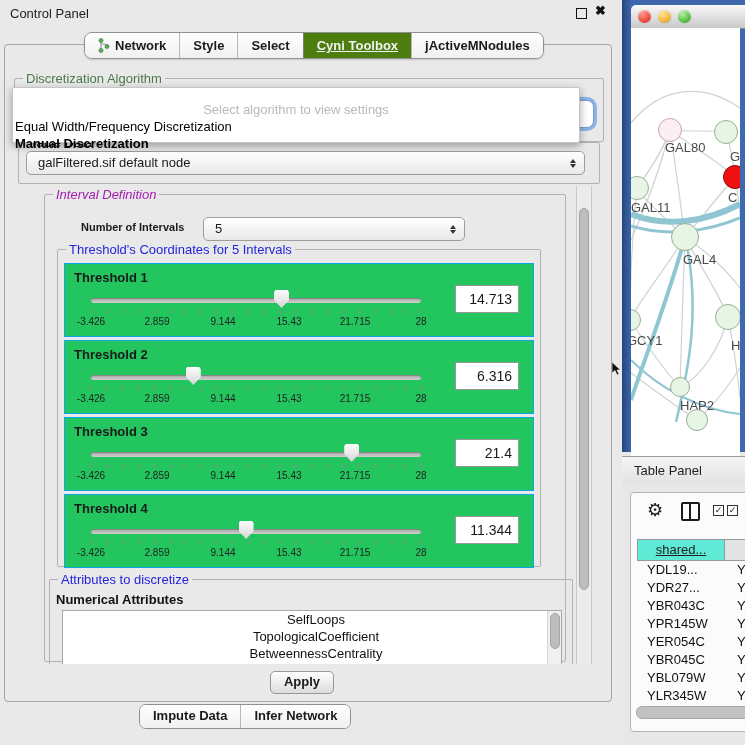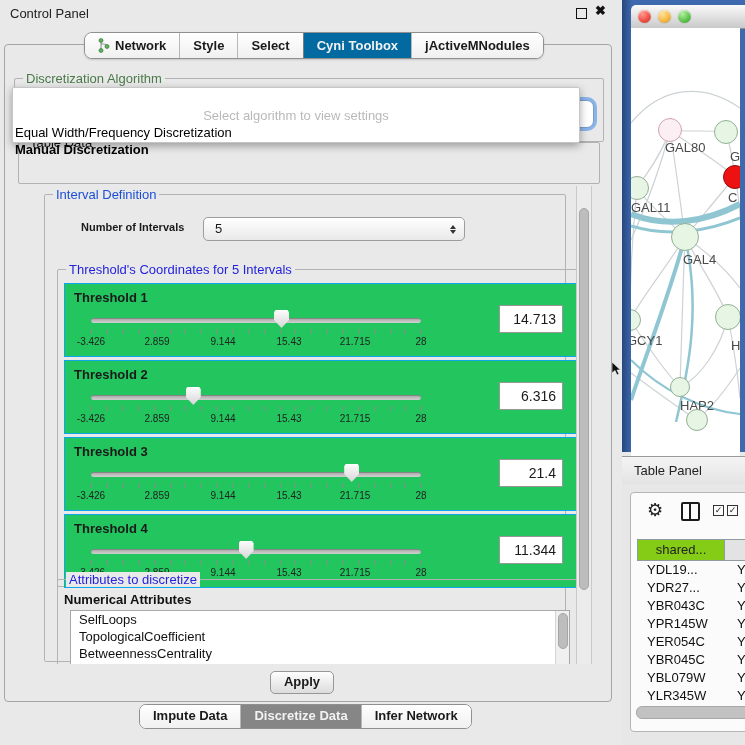--- a/index.html
+++ b/index.html
@@ -11,42 +11,42 @@
   .float-icon{position:absolute;left:576px;top:8px;width:9px;height:9px;border:1.5px solid #111;background:transparent;}
   .close-icon{position:absolute;left:595px;top:3px;font-size:13px;font-weight:bold;color:#111;}
   
   .tabbed{position:absolute;left:4px;top:44px;width:606px;height:656px;border:1px solid #a6a6a6;border-radius:4px;background:#e9e9e9;}
   .tabbar{position:absolute;left:84px;top:32px;height:25px;display:flex;z-index:6;
           border:1px solid #909090;border-radius:8px;overflow:hidden;background:#fff;
           box-shadow:0 1px 2px rgba(0,0,0,.15);}
   .tabbar .tab{display:flex;align-items:center;gap:5px;padding:0 13px;font-size:13px;font-weight:bold;
                background:linear-gradient(#ffffff,#f0f0f0);border-left:1px solid #b8b8b8;cursor:default;}
   .tabbar .tab:first-child{border-left:none;}
-  .tabbar .tab.active{background:#0369a1;color:#f2f2f2;border-left-color:#7c7c7c;}
+  .tabbar .tab.active{background:#4d7c0f;color:#f2f2f2;border-left-color:#7c7c7c;text-decoration:underline;}
   .net-glyph{width:12px;height:15px;}
   
   .group{position:absolute;border:1px solid #b2b2b2;border-radius:2px;}
   .group>.legend{position:absolute;top:-8px;left:8px;background:#e9e9e9;padding:0 3px;font-size:13px;}
-  .legend.green{color:#1d4ed8;}
+  .legend.green{color:#a21caf;font-style:italic;}
   .legend.blue{color:#2323dd;}
   .legend.darkgreen{color:#4a7a4a;}
   .legend.black{color:#111;}
   
   .combo{position:absolute;background:linear-gradient(#ffffff,#e9e9e9);border:1px solid #9d9d9d;border-radius:5px;
          font-size:13px;line-height:22px;padding-left:11px;height:22px;box-shadow:inset 0 1px 0 #fff;}
   .combo .spin{position:absolute;right:8px;top:0;height:100%;display:flex;flex-direction:column;justify-content:center;gap:1px;}
   .combo .spin i{width:0;height:0;border-left:3.5px solid transparent;border-right:3.5px solid transparent;display:block;}
   .combo .spin i.up{border-bottom:4px solid #333;}
   .combo .spin i.dn{border-top:4px solid #333;}
   
   .algo-frag{position:absolute;left:556px;top:100px;width:36px;height:26px;border-radius:7px;background:#fff;
              border:1px solid #7a9cc8;box-shadow:0 0 0 3px #8ab4e8;z-index:3;}
   .popup{position:absolute;left:12px;top:87px;width:566px;height:54px;background:#fff;border:1px solid #c6c6c6;
          border-radius:2px;box-shadow:0 3px 9px rgba(0,0,0,.35);z-index:10;font-size:13px;}
-  .popup .ph{height:17px;text-align:center;color:#b9b9b9;padding-top:20px;}
+  .popup .ph{height:17px;text-align:center;color:#b9b9b9;padding-top:14px;}
   .popup .opt{height:17px;padding-left:2px;color:#000;}
   .popup .opt.bold{font-weight:bold;}
   
   .scrollarea{position:absolute;left:8px;top:142px;width:584px;height:478px;overflow:hidden;}
   .vscroll{position:absolute;width:14px;background:#ececec;border-left:1px solid #c9c9c9;border-right:1px solid #c9c9c9;}
   .vscroll .vthumb{position:absolute;left:2px;width:8px;border-radius:5px;background:#bdbdbd;border:1px solid #a6a6a6;}
   
   .t-rows{position:absolute;left:0;top:0;right:0;}
   .t-row{position:relative;height:72px;margin:0 6px 3px 6px;border:1px solid #0ea5e9;background:#22c55e;}
   .t-title{position:absolute;left:9px;top:6px;font-size:13px;font-weight:bold;}
@@ -95,21 +95,21 @@
   .tp-header .txt{position:absolute;left:12px;top:6px;font-size:13px;color:#222;}
   .tp-body{position:absolute;left:622px;top:484px;width:123px;height:261px;background:#e7e7e7;}
   .tp-inner{position:absolute;left:8px;top:8px;width:150px;height:238px;background:#fbfbfb;
             border:1px solid #b5b5b5;border-radius:4px;}
   .gear-icon{position:absolute;left:16px;top:6px;font-size:18px;color:#222;}
   .split-icon{position:absolute;left:50px;top:9px;width:15px;height:15px;border:2px solid #1a1a1a;border-radius:2px;}
   .split-icon:before{content:"";position:absolute;left:6px;top:0;width:2px;height:15px;background:#1a1a1a;}
   .cb-icon{position:absolute;top:12px;width:9px;height:9px;border:1.5px solid #333;font-size:9px;line-height:8px;color:#222;text-align:center;}
   .tp-colhead{position:absolute;top:46px;height:22px;box-sizing:border-box;border:1px solid #8f9ba0;
               font-size:13px;text-align:center;line-height:20px;color:#222;}
-  .tp-colhead.sel{background:#84cc16;}
+  .tp-colhead.sel{background:#5eead4;text-decoration:underline;}
   .tp-colhead.plain{background:#e3e3e3;border-left:none;}
   .tp-rows{position:absolute;left:6px;top:68px;width:142px;height:148px;overflow:hidden;background:#fbfbfb;}
   .tp-row{height:18px;display:flex;font-size:13px;line-height:18px;color:#111;}
   .tp-row .c1{width:88px;padding-left:10px;box-sizing:border-box;}
   .tp-row .c2{width:54px;padding-left:12px;box-sizing:border-box;overflow:hidden;}
   .hscroll{position:absolute;left:5px;top:212px;width:142px;height:13px;}
   .hscroll .hthumb{position:absolute;left:0;top:1px;width:140px;height:11px;border-radius:6px;background:#c2c2c2;border:1px solid #a8a8a8;}
   
   .cursor{position:absolute;left:612px;top:362px;z-index:20;}
 </style>
@@ -152,37 +152,44 @@
 <div class="algo-frag"></div>
 
 <div class="popup">
   <div class="ph">Select algorithm to view settings</div>
   <div class="opt">Equal Width/Frequency Discretization</div>
   <div class="opt bold">Manual Discretization</div>
 </div>
 
 <div class="group" style="left:18px;top:142px;width:580px;height:40px;">
   <span class="legend black">Table Data</span>
+  <div class="combo" style="left:7px;top:8px;width:546px;">
+    <span>galFiltered.sif default node</span>
+    <span class="spin">
+        <i class="up"></i>
+        <i class="dn"></i>
+      </span>
+  </div>
 </div>
 
 <div class="scrollarea" style="top:186px;">
 
   <div class="group" style="left:36px;top:8px;width:520px;height:466px;">
     <span class="legend green">Interval Definition</span>
 
     <div style="position:absolute;left:36px;top:26px;font-size:11px;font-weight:bold;">Number of Intervals</div>
     <div class="combo" style="left:158px;top:22px;width:249px;">
       <span>5</span>
       <span class="spin">
           <i class="up"></i>
           <i class="dn"></i>
         </span>
     </div>
 
-    <div class="group" style="left:12px;top:74px;width:482px;height:316px;padding-left:44px;">
+    <div class="group" style="left:12px;top:54px;width:482px;height:316px;">
       <span class="legend blue">Threshold's Coordinates for 5 Intervals</span>
       <div class="t-rows" style="top:13px;">
   <div class="t-row">
     <div class="t-title">Threshold 1</div>
     <div class="slider">
       <div class="track"></div>
       <div class="ticks"></div>
       <div class="ticklabels">
                 <span style="left: 0%;">-3.426</span>
                 <span style="left: 20%;">2.859</span>
@@ -245,21 +252,21 @@
                 <span style="left: 80%;">21.715</span>
                 <span style="left: 100%;">28</span>
               </div>
       <div class="thumb" style="left: 147.6px;"></div>
     </div>
     <div class="t-value">11.344</div>
   </div>
 </div>
     </div>
 
-    <div class="group" style="left:12px;top:384px;width:522px;height:96px;border-bottom:none;">
+    <div class="group" style="left:4px;top:384px;width:522px;height:96px;border-bottom:none;text-align:center;">
       <span class="legend blue">Attributes to discretize</span>
       <div class="attr-header">Numerical Attributes</div>
       <div class="listbox">
         <div>
             <div class="item">SelfLoops</div>
             <div class="item">TopologicalCoefficient</div>
             <div class="item">BetweennessCentrality</div>
           </div>
         <div class="lscroll">
             <div class="lthumb"></div>
@@ -270,21 +277,20 @@
 
   <div class="vscroll" style="right:0;top:0;height:478px;">
     <div class="vthumb" style="top:22px;height:380px;"></div>
   </div>
 </div>
 
 <div class="apply-btn">Apply</div>
 
 <div class="bottom-tabbar">
   <div class="tab"><span>Impute Data</span></div>
-  <div class="tab active"><span>Discretize Data</span></div>
   <div class="tab"><span>Infer Network</span></div>
 </div>
 
 <div class="net-frame">
   <div class="net-titlebar">
     <span class="tl red"></span>
     <span class="tl yellow"></span>
     <span class="tl green"></span>
   </div>
   <div class="net-canvas">

